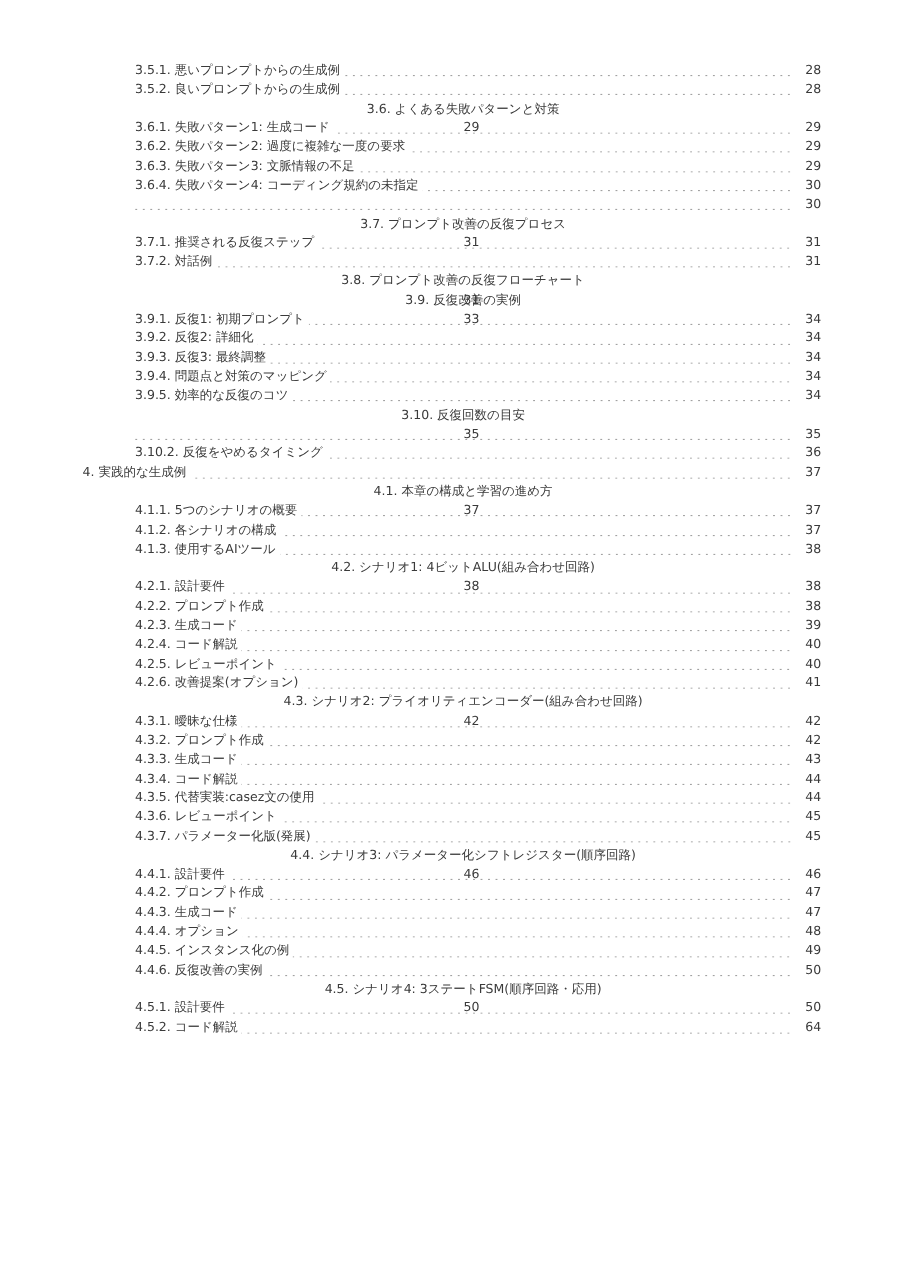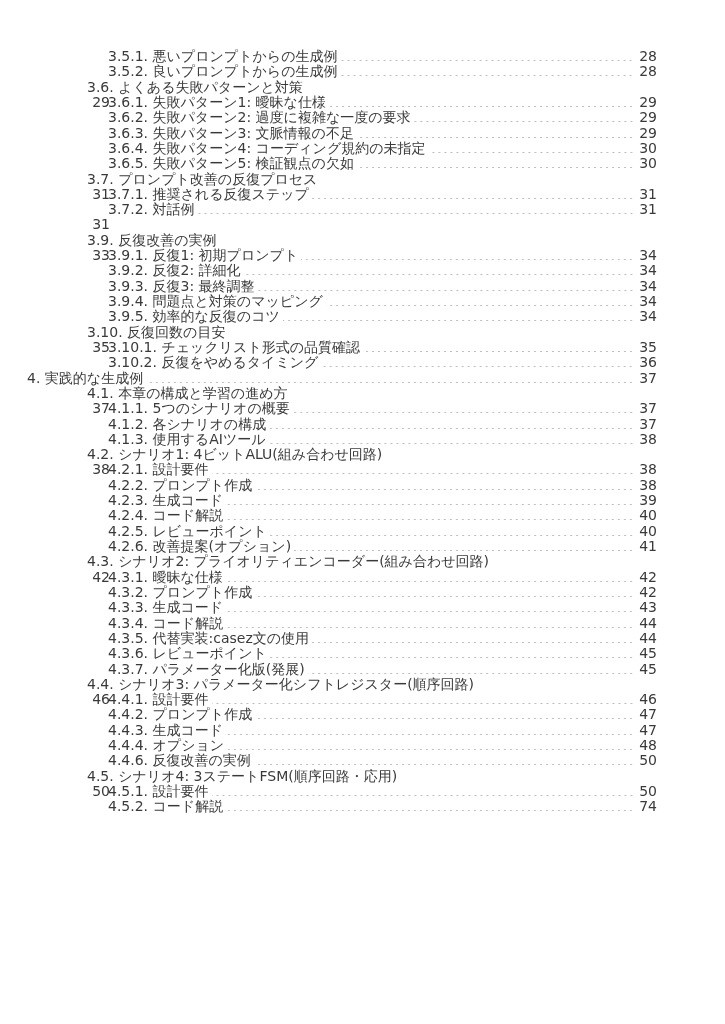--- a/index.html
+++ b/index.html
@@ -16,29 +16,29 @@
       color: #3a3a3a;
     }
     .toc {
       position: absolute;
       left: 0;
       top: 49px;
       width: 725px;
     }
     .toc-row {
       display: flex;
-      align-items: flex-start;
+      align-items: center;
       height: 15.32px;
       line-height: 15.32px;
-      font-size: 14px;
+      font-size: 10px;
       white-space: nowrap;
       box-sizing: border-box;
       padding-right: 68px;
     }
-    .toc-row.l1 { padding-left: 27px; }
+    .toc-row.l1 { padding-left: 66px; }
     .toc-row.l2 { padding-left: 87px; flex-direction: column; }
     .toc-row.l3 { padding-left: 108px; }
     .toc-title {
       flex: 0 0 auto;
       padding-right: 3px;
     }
     .toc-leader {
       flex: 1 1 auto;
       overflow: hidden;
       height: 15px;
@@ -76,60 +76,60 @@
       <span class="toc-title">3.5.2. 良いプロンプトからの生成例</span>
       <span class="toc-leader"></span>
       <span class="toc-page">28</span>
     </div>
     <div class="toc-row l2">
       <span class="toc-title">3.6. よくある失敗パターンと対策</span>
       <span class="toc-leader"></span>
       <span class="toc-page">29</span>
     </div>
     <div class="toc-row l3">
-      <span class="toc-title">3.6.1. 失敗パターン1: 曖昧な仕様</span>
+      <span class="toc-title">3.6.1. 失敗パターン1: 生成コード</span>
       <span class="toc-leader"></span>
       <span class="toc-page">29</span>
     </div>
     <div class="toc-row l3">
       <span class="toc-title">3.6.2. 失敗パターン2: 過度に複雑な一度の要求</span>
       <span class="toc-leader"></span>
       <span class="toc-page">29</span>
     </div>
     <div class="toc-row l3">
       <span class="toc-title">3.6.3. 失敗パターン3: 文脈情報の不足</span>
       <span class="toc-leader"></span>
       <span class="toc-page">29</span>
     </div>
     <div class="toc-row l3">
       <span class="toc-title">3.6.4. 失敗パターン4: コーディング規約の未指定</span>
       <span class="toc-leader"></span>
       <span class="toc-page">30</span>
     </div>
     <div class="toc-row l3">
-      <span class="toc-title">3.6.5. 失敗パターン5: 検証観点の欠如</span>
       <span class="toc-leader"></span>
       <span class="toc-page">30</span>
     </div>
     <div class="toc-row l2">
       <span class="toc-title">3.7. プロンプト改善の反復プロセス</span>
       <span class="toc-leader"></span>
       <span class="toc-page">31</span>
     </div>
     <div class="toc-row l3">
       <span class="toc-title">3.7.1. 推奨される反復ステップ</span>
       <span class="toc-leader"></span>
       <span class="toc-page">31</span>
     </div>
     <div class="toc-row l3">
       <span class="toc-title">3.7.2. 対話例</span>
       <span class="toc-leader"></span>
       <span class="toc-page">31</span>
     </div>
     <div class="toc-row l2">
+      <span class="toc-title">3.8. プロンプト改善の反復フローチャート</span>
       <span class="toc-leader"></span>
       <span class="toc-page">31</span>
     </div>
     <div class="toc-row l2">
       <span class="toc-title">3.9. 反復改善の実例</span>
       <span class="toc-leader"></span>
       <span class="toc-page">33</span>
     </div>
     <div class="toc-row l3">
       <span class="toc-title">3.9.1. 反復1: 初期プロンプト</span>
@@ -155,21 +155,20 @@
       <span class="toc-title">3.9.5. 効率的な反復のコツ</span>
       <span class="toc-leader"></span>
       <span class="toc-page">34</span>
     </div>
     <div class="toc-row l2">
       <span class="toc-title">3.10. 反復回数の目安</span>
       <span class="toc-leader"></span>
       <span class="toc-page">35</span>
     </div>
     <div class="toc-row l3">
-      <span class="toc-title">3.10.1. チェックリスト形式の品質確認</span>
       <span class="toc-leader"></span>
       <span class="toc-page">35</span>
     </div>
     <div class="toc-row l3">
       <span class="toc-title">3.10.2. 反復をやめるタイミング</span>
       <span class="toc-leader"></span>
       <span class="toc-page">36</span>
     </div>
     <div class="toc-row l1">
       <span class="toc-title">4. 実践的な生成例</span>
@@ -290,32 +289,37 @@
       <span class="toc-title">4.4.3. 生成コード</span>
       <span class="toc-leader"></span>
       <span class="toc-page">47</span>
     </div>
     <div class="toc-row l3">
       <span class="toc-title">4.4.4. オプション</span>
       <span class="toc-leader"></span>
       <span class="toc-page">48</span>
     </div>
     <div class="toc-row l3">
+      <span class="toc-title">4.4.5. インスタンス化の例</span>
+      <span class="toc-leader"></span>
+      <span class="toc-page">49</span>
+    </div>
+    <div class="toc-row l3">
       <span class="toc-title">4.4.6. 反復改善の実例</span>
       <span class="toc-leader"></span>
       <span class="toc-page">50</span>
     </div>
     <div class="toc-row l2">
       <span class="toc-title">4.5. シナリオ4: 3ステートFSM(順序回路・応用)</span>
       <span class="toc-leader"></span>
       <span class="toc-page">50</span>
     </div>
     <div class="toc-row l3">
       <span class="toc-title">4.5.1. 設計要件</span>
       <span class="toc-leader"></span>
       <span class="toc-page">50</span>
     </div>
     <div class="toc-row l3">
       <span class="toc-title">4.5.2. コード解説</span>
       <span class="toc-leader"></span>
-      <span class="toc-page">74</span>
+      <span class="toc-page">64</span>
     </div>
   </div>
 
 </body></html>

